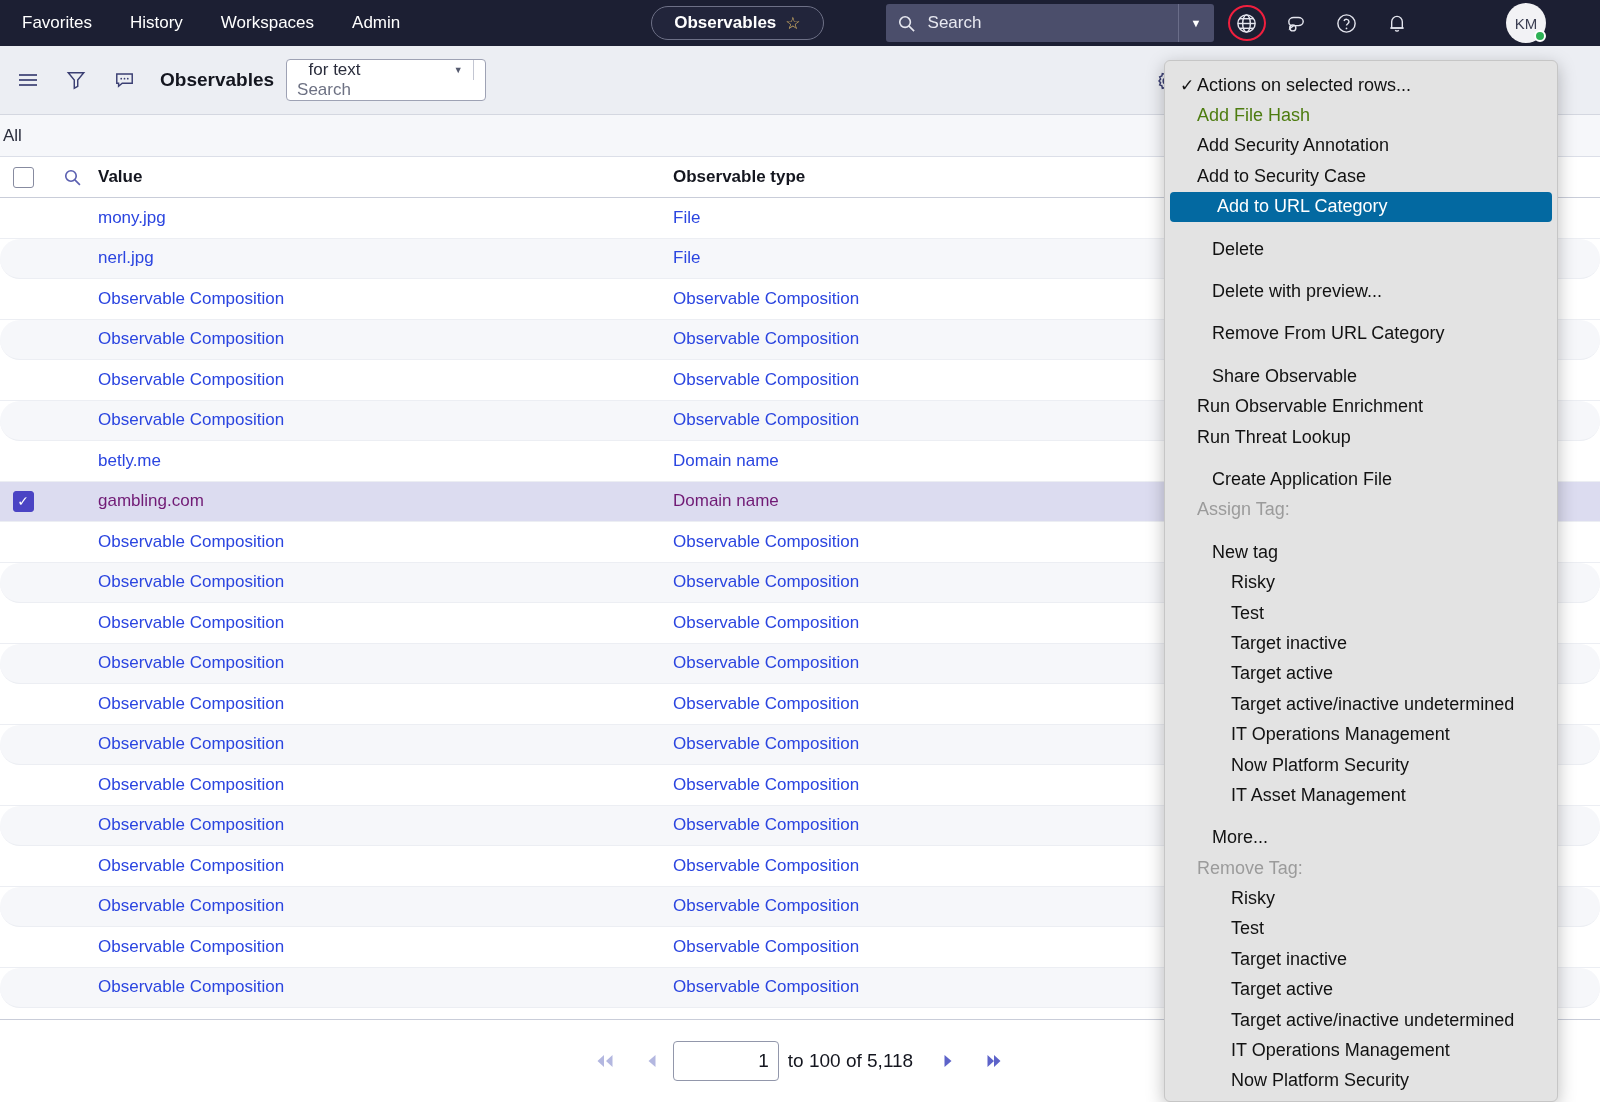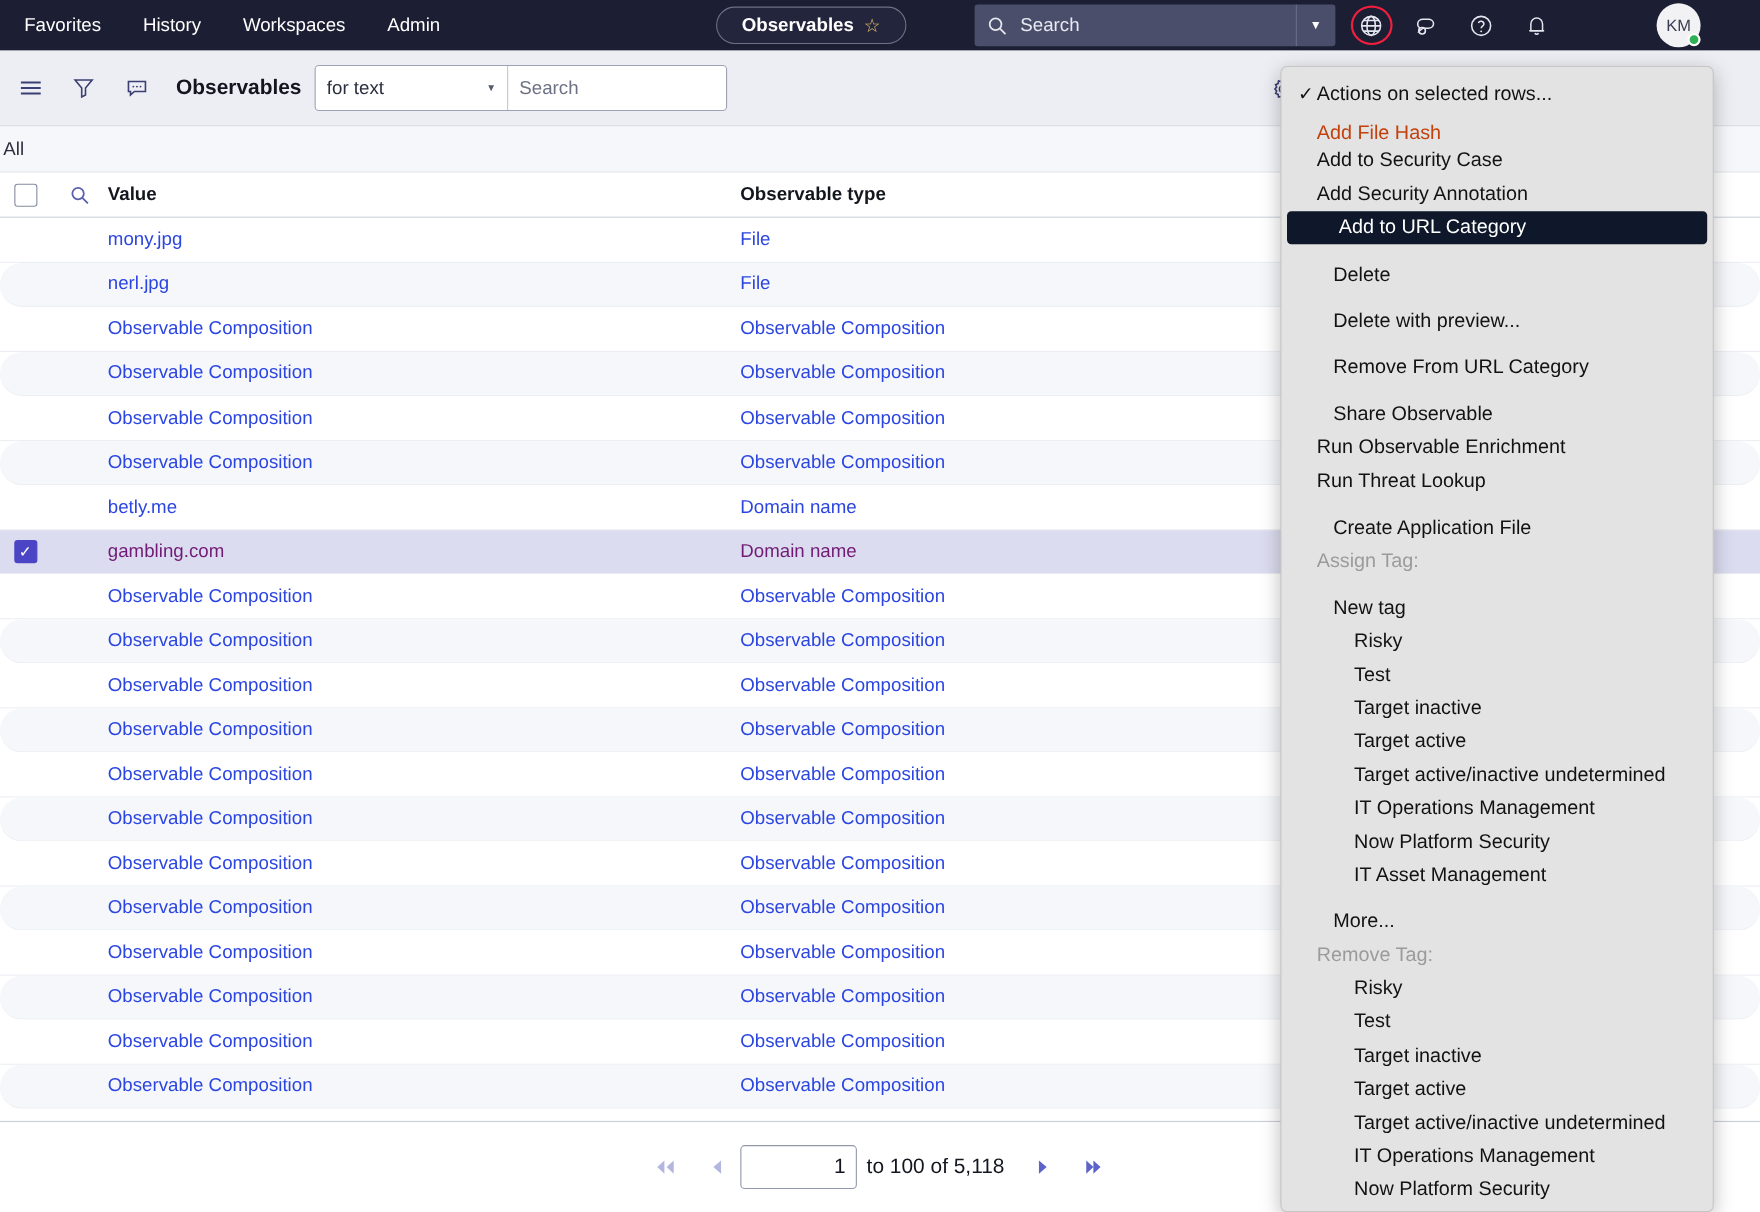--- a/index.html
+++ b/index.html
@@ -105,20 +105,21 @@
   #tb-hamburger { margin-left: 4px; }
   #tb-title {
     font-size: 19px; font-weight: bold; color: #14161f;
     margin-left: 12px; margin-right: 12px; white-space: nowrap;
   }
   #filter-box {
     display: flex; align-items: center;
     height: 42px; background: #ffffff;
     border: 1px solid #9ea2b4; border-radius: 4px;
     overflow: hidden;
+    flex-direction: column;
   }
   #filter-select {
     width: 175px; height: 42px; display: flex; align-items: center;
     padding: 0 10px; font-size: 17px; color: #2a2d3c;
     border-right: 1px solid #c3c6d2; cursor: pointer;
     justify-content: space-between;
   }
   #filter-select .fs-caret { font-size: 9px; color: #555a6e; }
   #filter-input {
     width: 198px; height: 42px; border: none; outline: none;
@@ -224,24 +225,24 @@
   }
   .mi {
     height: 30.4px; display: flex; align-items: center;
     font-size: 18px; color: #121212;
     white-space: nowrap; cursor: pointer;
   }
   .mi.i0 { padding-left: 15px; }
   .mi.i1 { padding-left: 32px; }
   .mi.i2 { padding-left: 47px; margin-top: 12px; }
   .mi.i3 { padding-left: 66px; }
-  .mi.disabled { color: #c2410c; cursor: default; align-items: flex-end; }
+  .mi.disabled { color: #4d7c0f; cursor: default; }
   .mi.header { color: #9b9b9b; cursor: default; }
   .mi.active {
-    background: #0f172a; color: #ffffff;
+    background: #0369a1; color: #ffffff;
     margin: 0 5px; border-radius: 4px;
   }
   .mi .chk { width: 17px; display: inline-block; font-size: 17px; }
 </style>
 </head>
 <body>
 
 <div id="topnav">
   <div class="nav-link">Favorites</div>
   <div class="nav-link">History</div>
@@ -542,24 +543,24 @@
 
 <div id="ctxmenu">
     <div class="mi i0">
       <span class="chk">✓</span>
       <span>Actions on selected rows...</span>
     </div>
     <div class="mi i1 disabled">
       <span>Add File Hash</span>
     </div>
     <div class="mi i1">
+      <span>Add Security Annotation</span>
+    </div>
+    <div class="mi i1">
       <span>Add to Security Case</span>
-    </div>
-    <div class="mi i1">
-      <span>Add Security Annotation</span>
     </div>
     <div class="mi i2 active">
       <span>Add to URL Category</span>
     </div>
     <div class="mi i2">
       <span>Delete</span>
     </div>
     <div class="mi i2">
       <span>Delete with preview...</span>
     </div>

